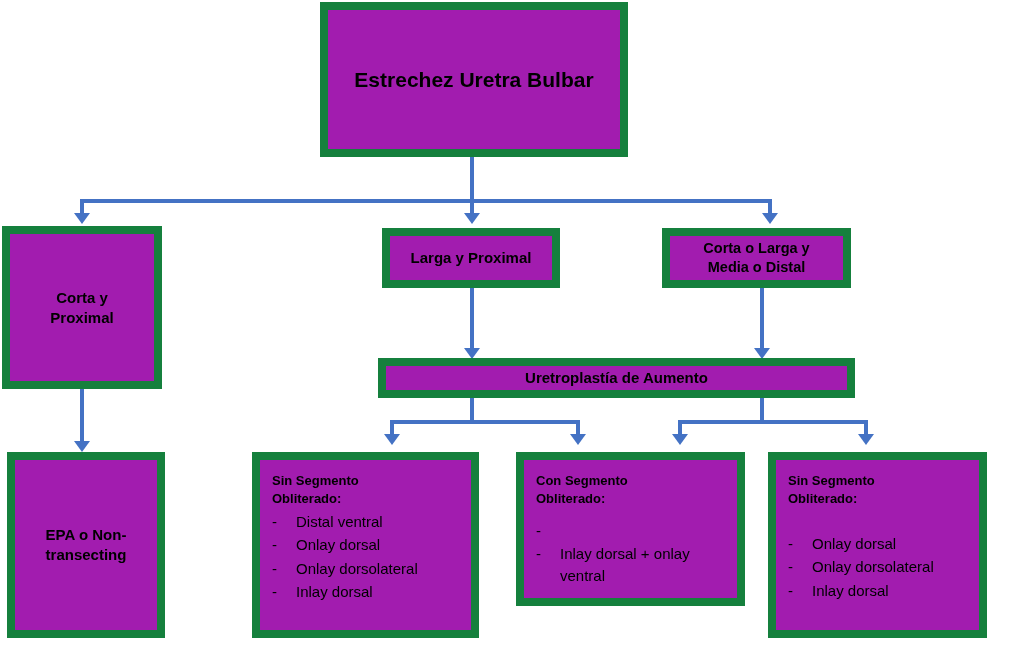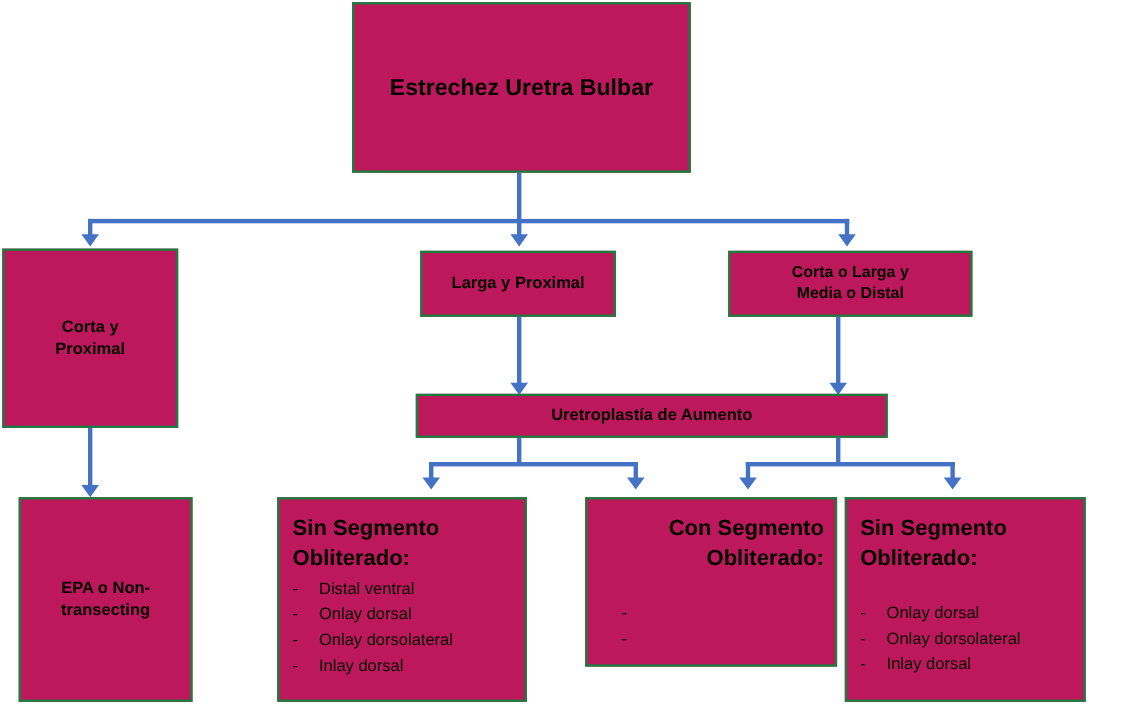--- a/index.html
+++ b/index.html
@@ -11,22 +11,22 @@
     position: relative;
     width: 1024px;
     height: 647px;
     background: #ffffff;
     font-family: "Liberation Sans", sans-serif;
     overflow: hidden;
   }
   .node {
     position: absolute;
     box-sizing: border-box;
-    background: #be185d;
-    border: 2px solid #15803d;
+    background: #a21caf;
+    border: 8px solid #15803d;
     display: flex;
     flex-direction: column;
     justify-content: center;
     color: #000000;
   }
   .node.center-text {
     align-items: center;
     text-align: center;
   }
   .node-title {
@@ -37,21 +37,21 @@
   .t-xl { font-size: 21px; }
   .t-lg { font-size: 15px; }
   .t-md { font-size: 14.5px; }
 
   .list-node {
     justify-content: flex-start;
     padding: 12px 10px 10px 12px;
   }
   .list-head {
     font-weight: bold;
-    font-size: 20px;
+    font-size: 13px;
     line-height: 1.42;
     white-space: pre-line;
     margin-bottom: 2px;
   }
   .list-gap { height: 22px; }
   .list-items {
     list-style: none;
     margin: 0;
     padding: 0;
   }
@@ -106,53 +106,53 @@
 
   <div class="node center-text" style="left:382px; top:228px; width:178px; height:60px;">
     <div class="node-title t-lg">Larga y Proximal</div>
   </div>
 
   <div class="node center-text" style="left:2px; top:226px; width:160px; height:163px;">
     <div class="node-title t-lg">Corta y
 Proximal</div>
   </div>
 
-  <div class="node center-text" style="left:662px; top:228px; width:222px; height:60px;">
+  <div class="node center-text" style="left:662px; top:228px; width:189px; height:60px;">
     <div class="node-title t-md">Corta o Larga y
 Media o Distal</div>
   </div>
 
   <div class="conn vline" style="left:80px; top:389px; width:4px; height:54px;"></div>
   <div class="arrow" style="left:74px; top:441px;"></div>
 
   <div class="conn vline" style="left:470px; top:288px; width:4px; height:62px;"></div>
   <div class="arrow" style="left:464px; top:348px;"></div>
 
   <div class="conn vline" style="left:760px; top:288px; width:4px; height:62px;"></div>
   <div class="arrow" style="left:754px; top:348px;"></div>
 
-  <div class="node center-text" style="left:378px; top:358px; width:429px; height:40px;">
+  <div class="node center-text" style="left:378px; top:358px; width:477px; height:40px;">
     <div class="node-title t-lg">Uretroplastía de Aumento</div>
   </div>
 
   <div class="conn vline" style="left:470px; top:398px; width:4px; height:24px;"></div>
   <div class="conn hline" style="left:390px; top:420px; width:190px; height:4px;"></div>
   <div class="conn vline" style="left:390px; top:420px; width:4px; height:16px;"></div>
   <div class="arrow" style="left:384px; top:434px;"></div>
   <div class="conn vline" style="left:576px; top:420px; width:4px; height:16px;"></div>
   <div class="arrow" style="left:570px; top:434px;"></div>
 
   <div class="conn vline" style="left:760px; top:398px; width:4px; height:24px;"></div>
   <div class="conn hline" style="left:678px; top:420px; width:190px; height:4px;"></div>
   <div class="conn vline" style="left:678px; top:420px; width:4px; height:16px;"></div>
   <div class="arrow" style="left:672px; top:434px;"></div>
   <div class="conn vline" style="left:864px; top:420px; width:4px; height:16px;"></div>
   <div class="arrow" style="left:858px; top:434px;"></div>
 
-  <div class="node center-text" style="left:17px; top:452px; width:158px; height:186px;">
+  <div class="node center-text" style="left:7px; top:452px; width:158px; height:186px;">
     <div class="node-title t-lg">EPA o Non-
 transecting</div>
   </div>
 
   <div class="node list-node" style="left:252px; top:452px; width:227px; height:186px;">
     <div class="list-head">Sin Segmento
 Obliterado:</div>
     <ul class="list-items">
       <li>
         <span class="li-dash">-</span>
@@ -166,30 +166,31 @@
         <span class="li-dash">-</span>
         <span class="li-text">Onlay dorsolateral</span>
       </li>
       <li>
         <span class="li-dash">-</span>
         <span class="li-text">Inlay dorsal</span>
       </li>
     </ul>
   </div>
 
-  <div class="node list-node" style="left:532px; top:452px; width:229px; height:154px;text-align:right;">
+  <div class="node list-node" style="left:516px; top:452px; width:229px; height:154px;">
     <div class="list-head">Con Segmento
 Obliterado:</div>
     <div class="list-gap"></div>
     <ul class="list-items">
       <li>
         <span class="li-dash">-</span>
       </li>
       <li>
         <span class="li-dash">-</span>
+        <span class="li-text">Inlay dorsal + onlay ventral</span>
       </li>
     </ul>
   </div>
 
   <div class="node list-node" style="left:768px; top:452px; width:219px; height:186px;">
     <div class="list-head">Sin Segmento
 Obliterado:</div>
     <div class="list-gap"></div>
     <ul class="list-items">
       <li>

